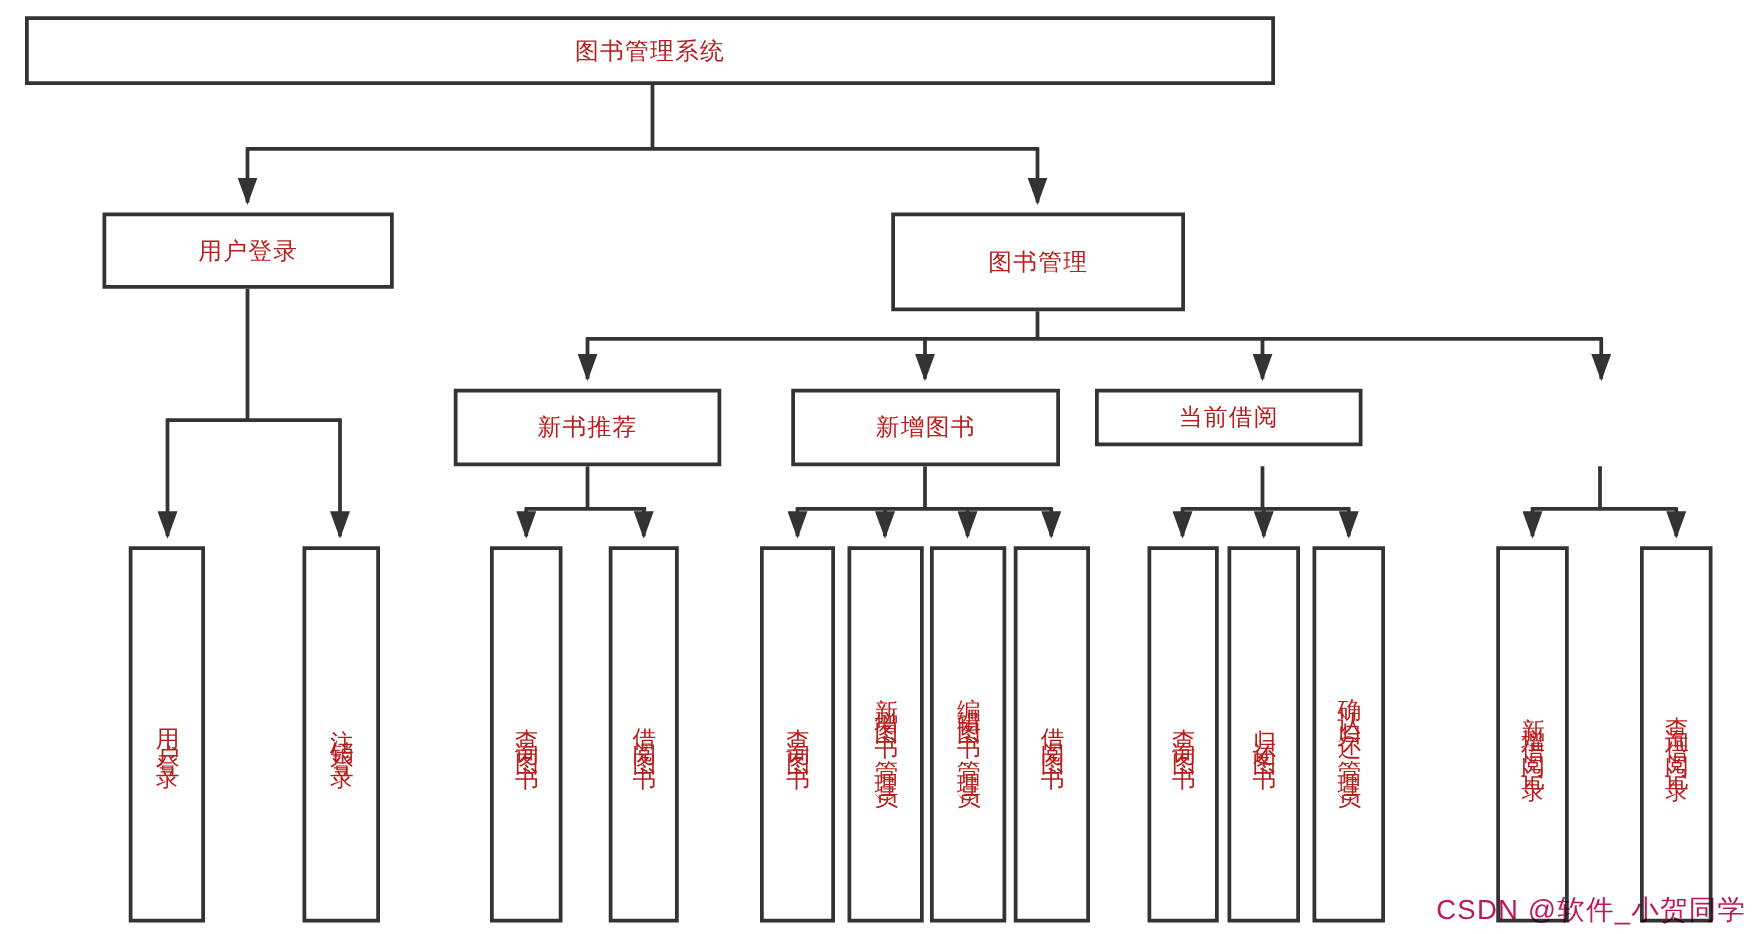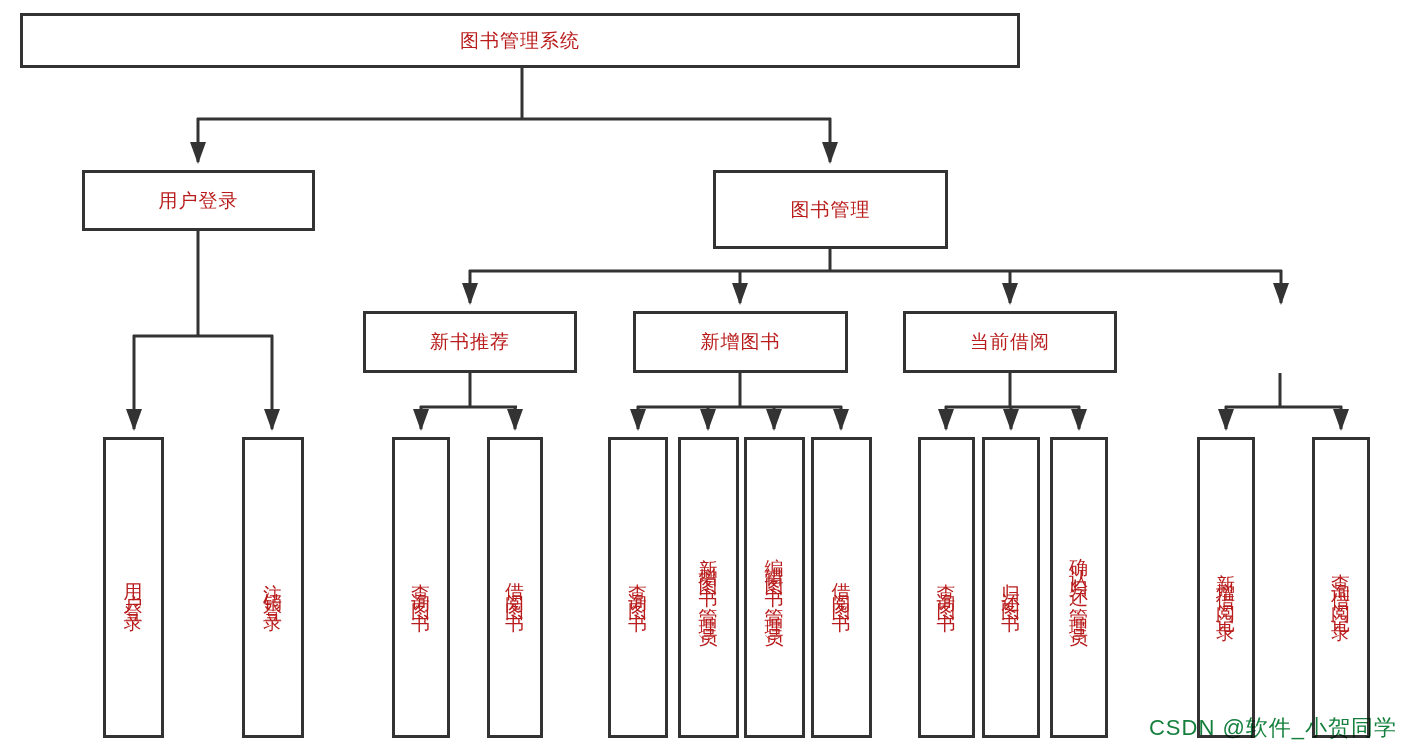--- a/index.html
+++ b/index.html
@@ -46,21 +46,21 @@
     text-orientation: mixed;
     letter-spacing: 10px;
     line-height: 1;
     white-space: nowrap;
   }
   .watermark {
     position: absolute;
     right: 8px;
     bottom: 4px;
     font-size: 22px;
-    color: #15803d;
+    color: #be185d;
     letter-spacing: 1px;
     z-index: 3;
     mix-blend-mode: multiply;
   }
 </style>
 </head>
 <body>
 
 <div id="stage">
 
@@ -124,21 +124,21 @@
   <div class="box h" style="left:713px; top:170px; width:235px; height:79px">
     <span>图书管理</span>
   </div>
 
   <div class="box h" style="left:363px; top:311px; width:214px; height:62px">
     <span>新书推荐</span>
   </div>
   <div class="box h" style="left:633px; top:311px; width:215px; height:62px">
     <span>新增图书</span>
   </div>
-  <div class="box h" style="left:903px; top:311px; width:214px; height:62px">
+  <div class="box h" style="left:876px; top:311px; width:214px; height:46px">
     <span>当前借阅</span>
   </div>
 
   <div class="box v" style="left:103px; top:437px; width:61px; height:301px">
     <span>用户登录</span>
   </div>
   <div class="box v" style="left:242px; top:437px; width:62px; height:301px">
     <span>注销登录</span>
   </div>
 

